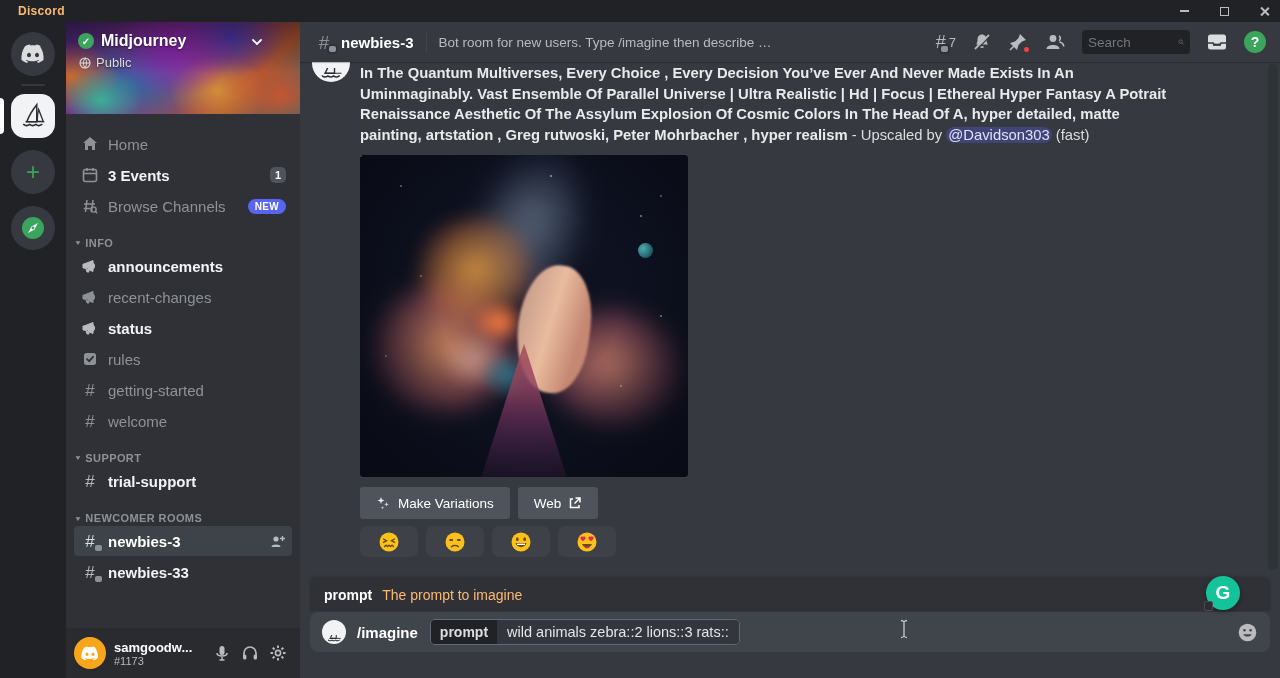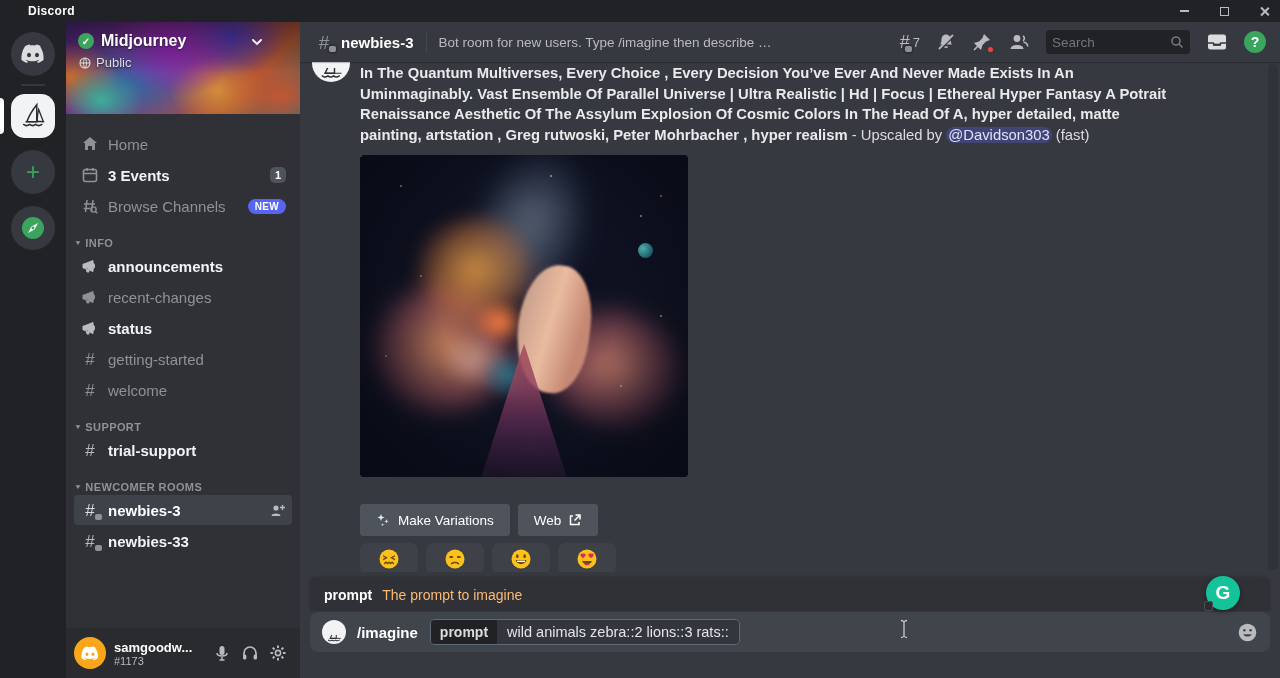--- a/index.html
+++ b/index.html
@@ -3,21 +3,21 @@
 <meta charset="utf-8">
 <style>
   * { margin:0; padding:0; box-sizing:border-box; }
   html,body { width:1280px; height:678px; background:#202225; overflow:hidden;
     font-family:"Liberation Sans", sans-serif; -webkit-font-smoothing:antialiased; }
   .app { position:relative; width:1280px; height:678px; background:#36393f; overflow:hidden; }
 
   
   .titlebar { position:absolute; left:0; top:0; width:1280px; height:22px; background:#202225;
     display:flex; align-items:center; z-index:60; }
-  .titlebar .t-label { margin-left:28px; font-size:12px; font-weight:bold; color:#ffffff; letter-spacing:.3px; }
+  .titlebar .t-label { margin-left:18px; font-size:12px; font-weight:bold; color:#fdba74; letter-spacing:.3px; }
   .win-controls { position:absolute; right:8px; top:0; height:22px; display:flex; align-items:center; gap:24px; }
   .win-btn { width:16px; height:16px; display:flex; align-items:center; justify-content:center; color:#b9bbbe; cursor:pointer; }
   .ic-min { width:9px; height:1.5px; background:#b9bbbe; }
   .ic-max { width:9px; height:9px; border:1.5px solid #b9bbbe; }
   .ic-close { position:relative; width:11px; height:11px; }
   .ic-close:before,.ic-close:after { content:""; position:absolute; left:5px; top:0; width:1.5px; height:11px; background:#b9bbbe; }
   .ic-close:before { transform:rotate(45deg); } .ic-close:after { transform:rotate(-45deg); }
 
   
   .rail { position:absolute; left:0; top:22px; width:66px; height:656px; background:#202225; z-index:50; }
@@ -83,21 +83,21 @@
   .chat-header { position:absolute; left:300px; top:22px; width:980px; height:40px; background:#36393f;
     box-shadow:0 1px 0 rgba(4,4,5,.2), 0 1.5px 0 rgba(6,6,7,.05); display:flex; align-items:center; z-index:30; padding:0 14px; }
   .ch-hash { position:relative; margin-right:7px; }
   .ch-title { color:#fff; font-size:15px; font-weight:bold; margin-right:12px; white-space:nowrap; }
   .ch-div { width:1px; height:22px; background:#42454b; margin-right:12px; flex:none; }
   .ch-topic { color:#b9bbbe; font-size:13.5px; white-space:nowrap; overflow:hidden; text-overflow:ellipsis; max-width:340px; cursor:pointer; }
   .hdr-icons { margin-left:auto; display:flex; align-items:center; gap:16px; }
   .hdr-ic { color:#b9bbbe; cursor:pointer; display:flex; align-items:center; gap:3px; position:relative; }
   .thread-count { color:#b9bbbe; font-size:13px; }
   .pin-dot { position:absolute; right:-3px; bottom:-2px; width:9px; height:9px; border-radius:50%; background:#ed4245; border:2px solid #36393f; }
-  .searchbox { width:144px; height:24px; background:#202225; border-radius:4px; display:flex; align-items:center; padding:0 6px; cursor:text;justify-content:flex-end; }
+  .searchbox { width:108px; height:24px; background:#202225; border-radius:4px; display:flex; align-items:center; padding:0 6px; cursor:text;justify-content:flex-end; }
   .searchbox input { flex:1; background:transparent; border:none; outline:none; color:#dcddde; font-size:13.5px; width:90px;
     font-family:"Liberation Sans", sans-serif; }
   .searchbox input::placeholder { color:#72767d; }
   .help-circle { width:22px; height:22px; border-radius:50%; background:#3ba55d; color:#fff; font-weight:bold; font-size:14px;
     display:flex; align-items:center; justify-content:center; cursor:pointer; }
 
   
   .chat { position:absolute; left:300px; top:62px; width:980px; height:510px; background:#36393f; overflow:hidden; z-index:10; }
   .scroll-track { position:absolute; right:2px; top:2px; width:10px; height:506px; background:#2e3338; border-radius:5px; cursor:pointer; }
   .msg-avatar { position:absolute; left:12px; top:-18px; width:38px; height:38px; border-radius:50%; background:#f2f3f5;
@@ -133,21 +133,21 @@
   .ai-planet { right:35px; top:88px; width:15px; height:15px; border-radius:50%;
     background:radial-gradient(circle at 35% 35%, #5fd8cf, #1f6f7e 75%); }
   .ai-stars { left:0; top:0; width:2px; height:2px; background:#fff; border-radius:50%;
     box-shadow:40px 30px 0 rgba(255,255,255,.8), 280px 60px 0 rgba(255,255,255,.7), 300px 160px 0 rgba(255,255,255,.6),
       25px 200px 0 rgba(255,255,255,.5), 190px 20px 0 rgba(255,255,255,.7), 260px 230px 0 rgba(255,255,255,.5),
       60px 120px 0 rgba(255,255,255,.4), 300px 40px 0 #f0a0a0; }
   .ai-vignette { inset:0; background:radial-gradient(ellipse at 52% 45%, transparent 38%, rgba(8,10,20,.88) 92%); }
 
   .btn-row { display:flex; gap:8px; margin-top:10px; }
   .dc-btn { height:32px; background:#4f545c; color:#fff; font-size:13.5px; font-weight:500; border:none; border-radius:3px;
-    padding:0 16px; display:flex; align-items:center; gap:7px; cursor:pointer; font-family:"Liberation Sans", sans-serif;margin-top:17px; }
+    padding:0 16px; display:flex; align-items:center; gap:7px; cursor:pointer; font-family:"Liberation Sans", sans-serif; }
   .react-row { display:flex; gap:8px; margin-top:7px; }
   .react-btn { width:58px; height:31px; background:#3e4147; border-radius:7px; display:flex; align-items:center; justify-content:center; cursor:pointer; }
 
   
   .autocomplete { position:absolute; left:310px; top:578px; width:960px; height:33px; background:#2f3136;
     border-radius:6px 6px 0 0; box-shadow:0 -1px 3px rgba(0,0,0,.2); display:flex; align-items:center; padding:0 14px; z-index:20; cursor:pointer; }
   .ac-name { color:#fff; font-size:14px; font-weight:bold; margin-right:10px; }
   .ac-desc { color:#fdba74; font-size:14px; }
   .composer { position:absolute; left:310px; top:612px; width:960px; height:40px; background:#40444b; border-radius:8px;
     display:flex; align-items:center; padding:0 12px; z-index:20; }
@@ -291,20 +291,29 @@
 
         <span class="c-ic">
           <svg width="18" height="18" viewBox="0 0 18 18">
               <path d="M3 7 L12 3.5 V14.5 L3 11 Z M3 7 H2 V11 H3 M12 6 C14 6.5 14 11.5 12 12 M5 11.5 L6 15 H8 L7 11.5" fill="#b9bbbe" stroke="#b9bbbe" stroke-width="1"></path>
             </svg>
         </span>
         <span class="chan-name">status</span>
       </div>
       <div class="chan-row">
         <span class="c-ic">
+          <svg width="18" height="18" viewBox="0 0 18 18">
+            <rect x="3" y="3" width="12" height="12" rx="2.5" fill="#8e9297"></rect>
+            <path d="M6 9.2 L8.2 11.2 L12 6.8" fill="none" stroke="#2f3136" stroke-width="1.8" stroke-linecap="round"></path>
+          </svg>
+        </span>
+        <span class="chan-name">rules</span>
+      </div>
+      <div class="chan-row">
+        <span class="c-ic">
             <span class="hash-glyph">#</span>
           </span>
         <span class="chan-name">getting-started</span>
       </div>
       <div class="chan-row">
         <span class="c-ic">
             <span class="hash-glyph">#</span>
           </span>
         <span class="chan-name">welcome</span>
       </div>

